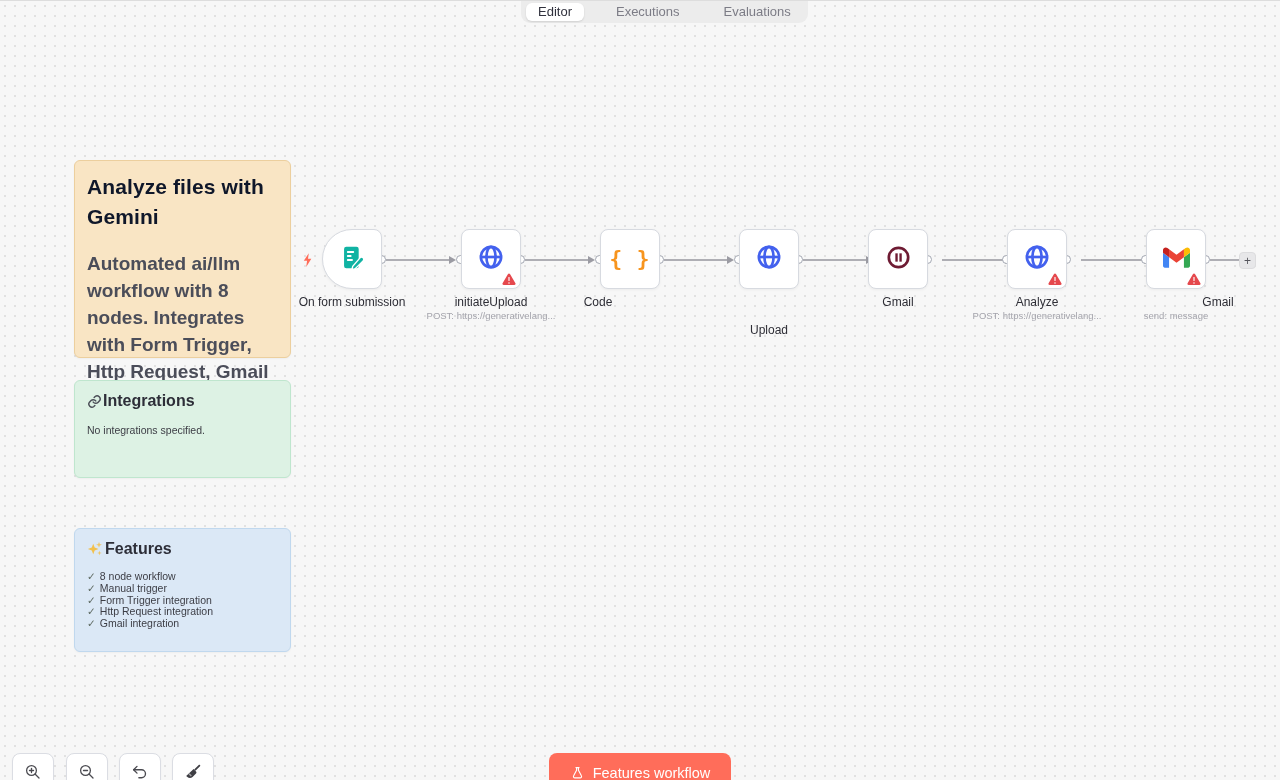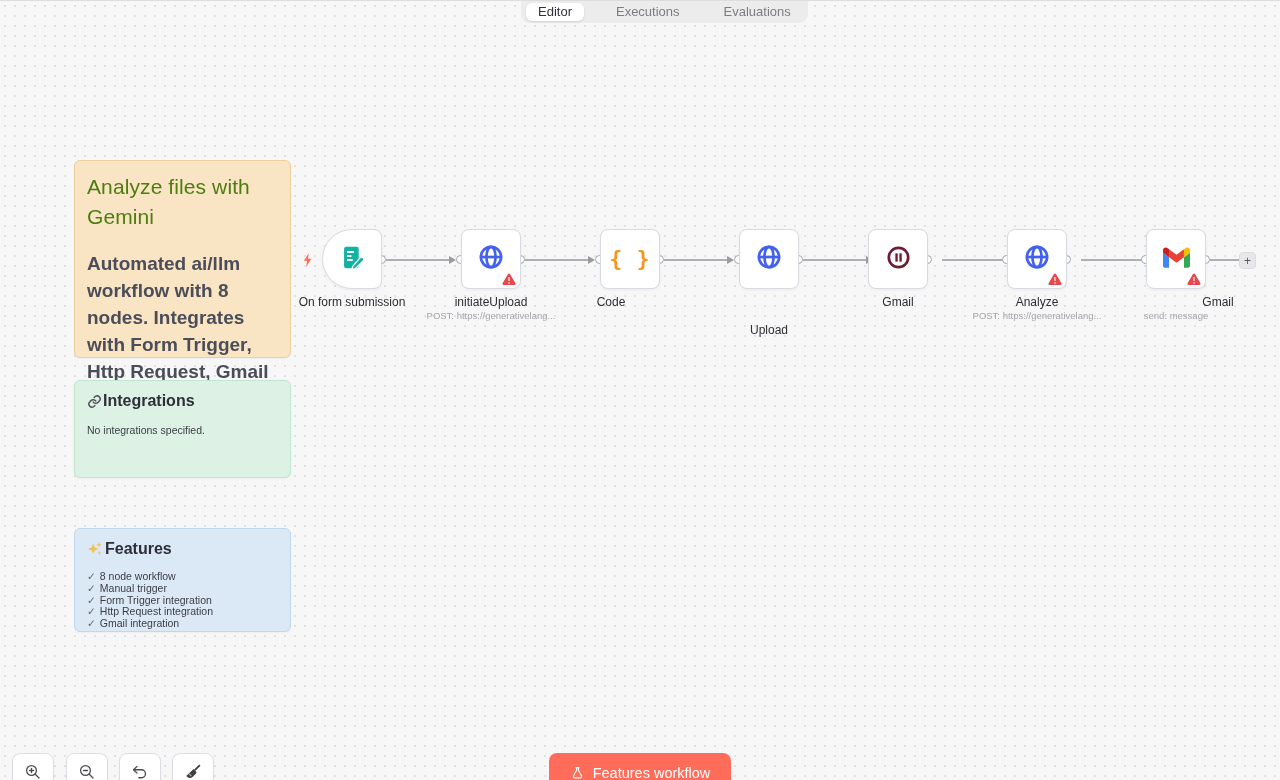--- a/index.html
+++ b/index.html
@@ -21,22 +21,22 @@
     display:flex; align-items:center; gap:20px;
     background:#ececec; border-radius:0 0 9px 9px; padding:2px 5px 3px 5px;
   }
   .tab { font-size:13px; padding:1px 12px 2px; color:#7c7c86; border-radius:6px; cursor:pointer; white-space:nowrap; }
   .tab.active { background:#fff; color:#30313d; font-weight:500; box-shadow:0 1px 2px rgba(0,0,0,.12); }
 
   
   .sticky { position:absolute; left:74px; width:217px; border-radius:6px; padding:11px 12px; box-shadow:0 1px 2px rgba(0,0,0,.04); }
   .sticky.overview { top:159px; height:198px; background:#f9e5c4; border:1px solid #eccf9e; }
   .sticky.integrations { top:379px; height:98px; background:#ddf2e4; border:1px solid #bfe6ce; }
-  .sticky.features { top:527px; height:104px; background:#dbe8f6; border:1px solid #c0d8ee; }
-  .sticky h1 { font-size:21px; line-height:1.42; font-weight:400; color:#4d7c0f; letter-spacing:.1px; }
+  .sticky.features { top:527px; height:124px; background:#dbe8f6; border:1px solid #c0d8ee; }
+  .sticky h1 { font-size:21px; line-height:1.42; font-weight:700; color:#0f172a; letter-spacing:.1px; }
   .sticky .body-lg { margin-top:19px; font-size:19px; line-height:1.42; font-weight:600; color:#4b4d59; }
   .sticky h2 { font-size:16px; font-weight:700; color:#2d2e38; display:flex; align-items:center; }
   .sticky .body-sm { margin-top:14px; font-size:10.5px; color:#3c3d45; }
   .feature-list { margin-top:13px; list-style:none; }
   .feature-list li { font-size:10.5px; color:#3c3d45; line-height:11.8px; display:flex; gap:4px; }
   .check { color:#5f6b63; }
 
   
   .node { position:absolute; top:228px; width:60px; height:60px; background:#fff;
     border:1px solid #d7dae0; border-radius:8px; box-shadow:0 1px 3px rgba(0,0,0,.05);
@@ -187,21 +187,21 @@
           <circle cx="12" cy="17" r="1.3" fill="#fff"></circle>
         </svg>
     </span>
   </div>
   <div class="node-label" style="left:421px;">initiateUpload</div>
   <div class="node-sub" style="left:416px;">POST: https://generativelang...</div>
 
   <div class="node" style="left:600px;">
     <span class="code-glyph">{ }</span>
   </div>
-  <div class="node-label" style="left:541px;">Code</div>
+  <div class="node-label" style="left:528px;">Code</div>
 
   <div class="node" style="left:739px;">
     <span>
       <svg width="28" height="28" viewBox="0 0 24 24" fill="none" stroke="#4361ee" stroke-width="2.3">
         <circle cx="12" cy="12" r="8.7"></circle>
           <ellipse cx="12" cy="12" rx="3.9" ry="8.7"></ellipse>
           <line x1="3.3" y1="12" x2="20.7" y2="12"></line>
       </svg>
     </span>
   </div>

